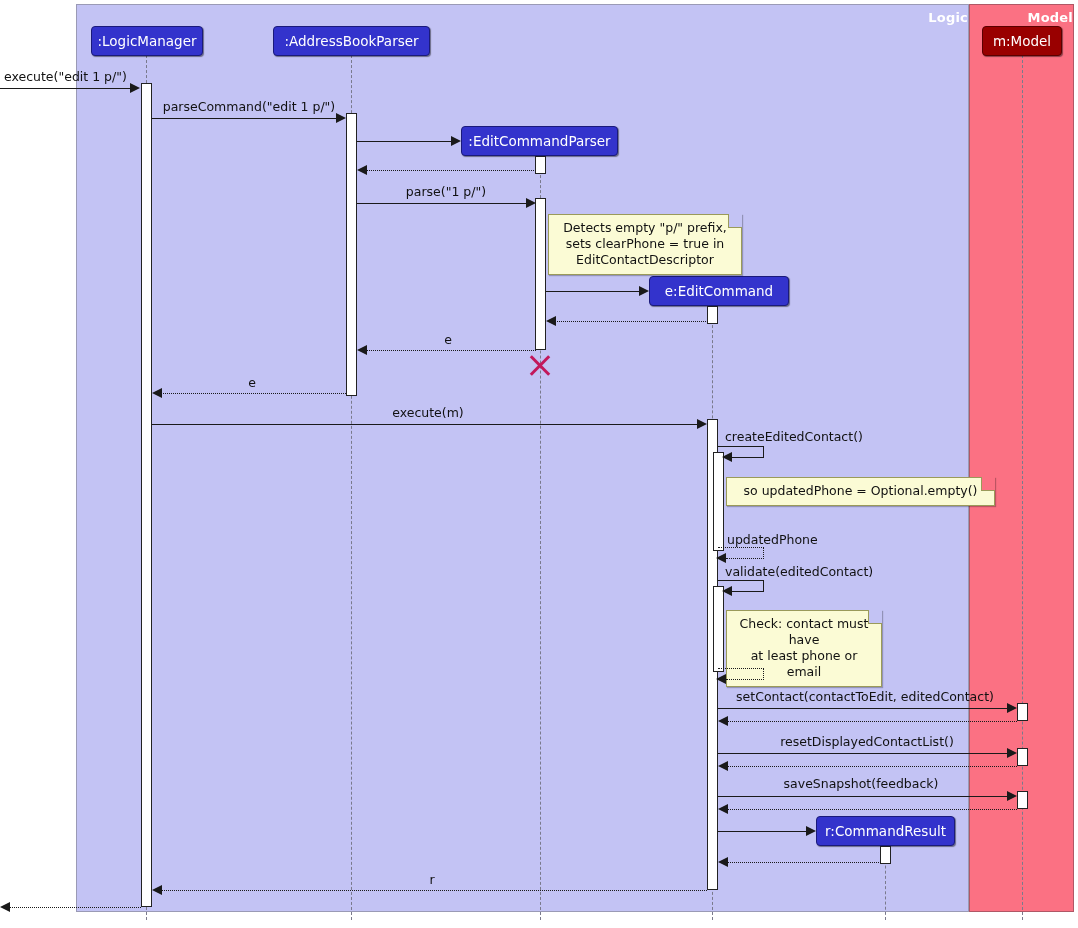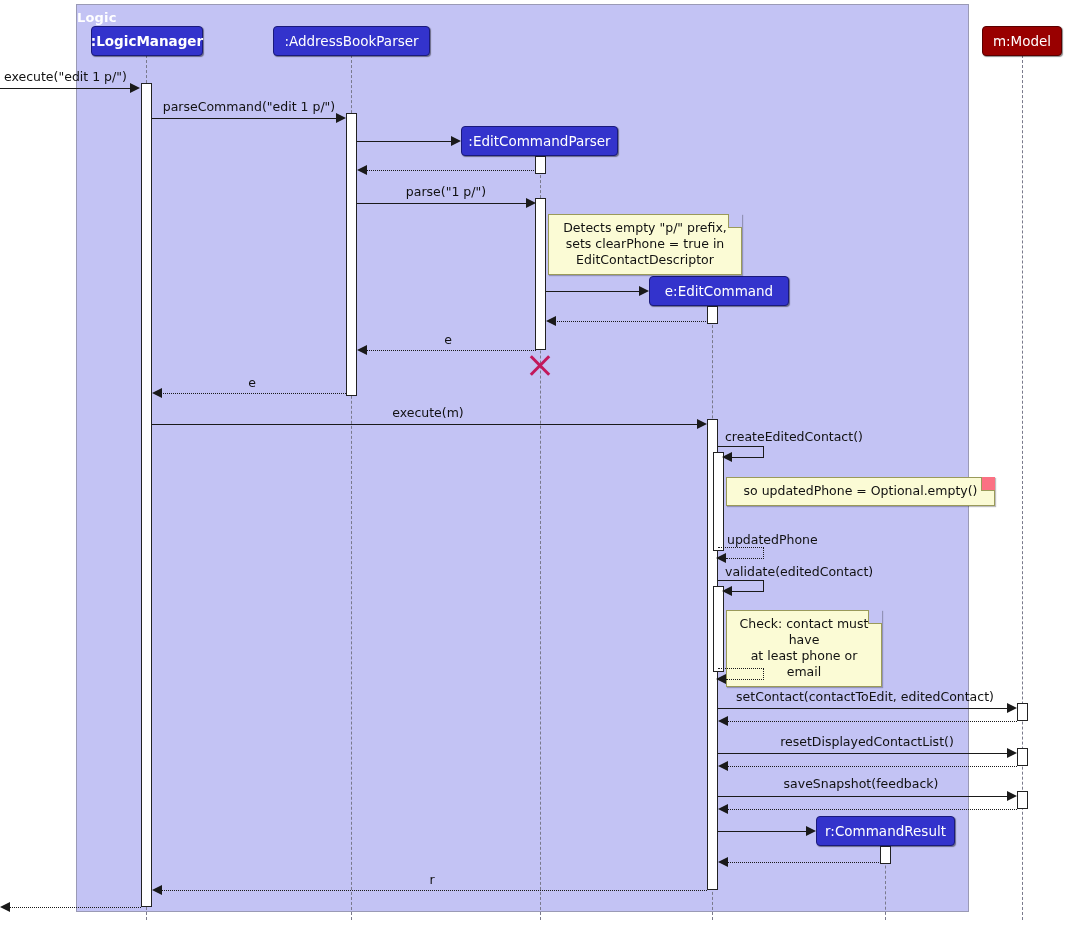--- a/index.html
+++ b/index.html
@@ -7,21 +7,21 @@
        font-family:"DejaVu Sans","Liberation Sans",sans-serif;
        -webkit-font-smoothing:antialiased;overflow:hidden;}
   #stage{position:absolute;left:0;top:0;width:1078px;height:928px;}
 
   
   .panel{position:absolute;box-sizing:border-box;}
   .panel-logic{left:76px;top:4px;width:893px;height:908px;
       background:#c3c3f4;border:1px solid #9a9ab5;}
   .panel-model{left:969px;top:4px;width:105px;height:908px;
       background:#fb7183;border:1px solid #b05765;}
-  .panel-title{position:absolute;top:5px;width:100%;text-align:left;
+  .panel-title{position:absolute;top:5px;width:100%;text-align:right;
       font-size:13px;font-weight:bold;color:#ffffff;letter-spacing:.2px;}
 
   
   .lifeline{position:absolute;width:0;border-left:1px dashed #7a7a8c;}
 
   
   .part{position:absolute;box-sizing:border-box;height:30px;border-radius:4px;
       display:flex;align-items:center;justify-content:center;
       color:#ffffff;font-size:13.5px;white-space:nowrap;
       box-shadow:1px 1px 1px rgba(0,0,0,.45);}
@@ -67,29 +67,32 @@
   .xmark i:nth-child(2){transform:rotate(-45deg);}
 </style>
 </head>
 <body>
 
 <div id="stage">
 
   <div class="panel panel-logic">
     <div class="panel-title">Logic</div>
   </div>
+  <div class="panel panel-model">
+    <div class="panel-title">Model</div>
+  </div>
 
   <div class="lifeline" style="left:146px;top:55px;height:865px;"></div>
   <div class="lifeline" style="left:351px;top:55px;height:865px;"></div>
   <div class="lifeline" style="left:540px;top:155px;height:765px;"></div>
   <div class="lifeline" style="left:712px;top:305px;height:615px;"></div>
   <div class="lifeline" style="left:885px;top:845px;height:75px;"></div>
   <div class="lifeline" style="left:1022px;top:55px;height:865px;"></div>
 
-  <div class="part logic" style="left:91px;top:26px;width:112px;font-weight:bold;">
+  <div class="part logic" style="left:91px;top:26px;width:112px;">
     <span>:LogicManager</span>
   </div>
   <div class="part logic" style="left:273px;top:26px;width:157px;">
     <span>:AddressBookParser</span>
   </div>
   <div class="part logic" style="left:461px;top:126px;width:157px;">
     <span>:EditCommandParser</span>
   </div>
   <div class="part logic" style="left:649px;top:276px;width:140px;">
     <span>e:EditCommand</span>

